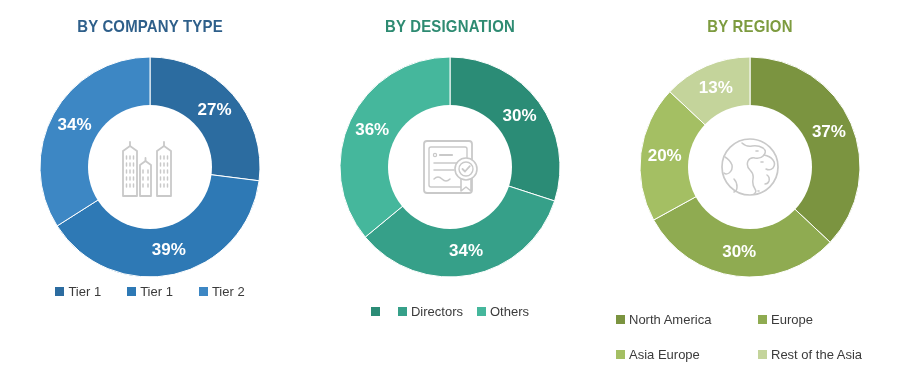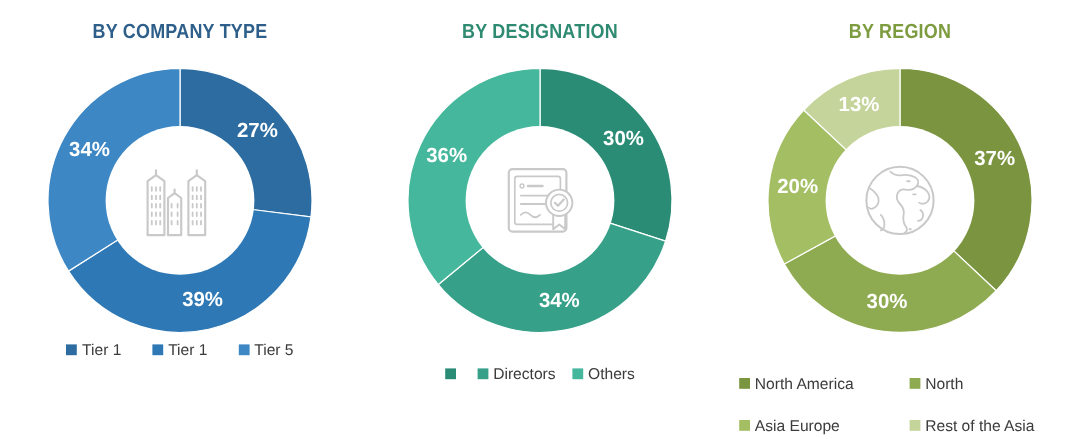--- a/index.html
+++ b/index.html
@@ -187,21 +187,21 @@
           <div class="legend-item">
             <span class="legend-swatch" style="background: rgb(44, 108, 160);"></span>
             <span class="legend-text">Tier 1</span>
           </div>
           <div class="legend-item">
             <span class="legend-swatch" style="background: rgb(46, 121, 181);"></span>
             <span class="legend-text">Tier 1</span>
           </div>
           <div class="legend-item">
             <span class="legend-swatch" style="background: rgb(61, 135, 196);"></span>
-            <span class="legend-text">Tier 5</span>
+            <span class="legend-text">Tier 2</span>
           </div>
         </div>
     </div>
   </div>
 
   <div class="panel">
     <div class="panel-title" style="color: rgb(46, 139, 114);">BY DESIGNATION</div>
 
     <div class="donut-wrap">
       <svg class="donut-svg" viewBox="0 0 230 230">
@@ -288,21 +288,21 @@
     </div>
 
     <div class="legend legend-3">
       <div class="legend-grid">
           <div class="legend-item">
             <span class="legend-swatch" style="background: rgb(123, 148, 64);"></span>
             <span class="legend-text">North America</span>
           </div>
           <div class="legend-item">
             <span class="legend-swatch" style="background: rgb(143, 171, 81);"></span>
-            <span class="legend-text">North</span>
+            <span class="legend-text">Europe</span>
           </div>
           <div class="legend-item">
             <span class="legend-swatch" style="background: rgb(164, 191, 99);"></span>
             <span class="legend-text">Asia Europe</span>
           </div>
           <div class="legend-item">
             <span class="legend-swatch" style="background: rgb(196, 212, 155);"></span>
             <span class="legend-text">Rest of the Asia</span>
           </div>
         </div>

